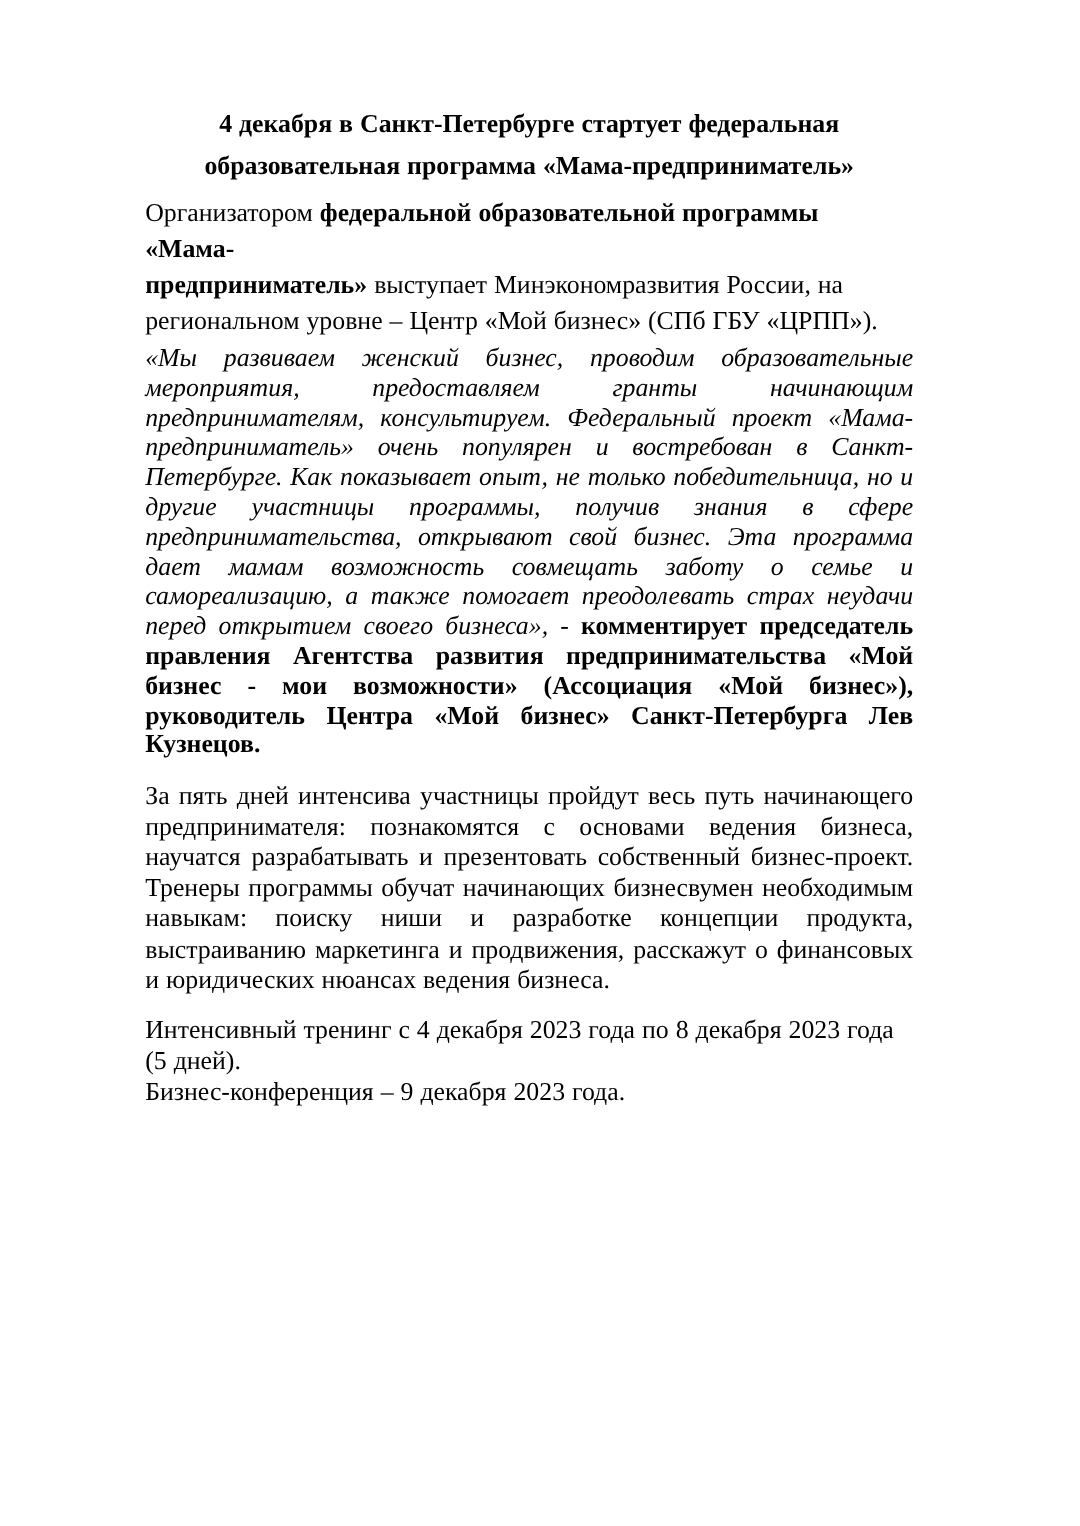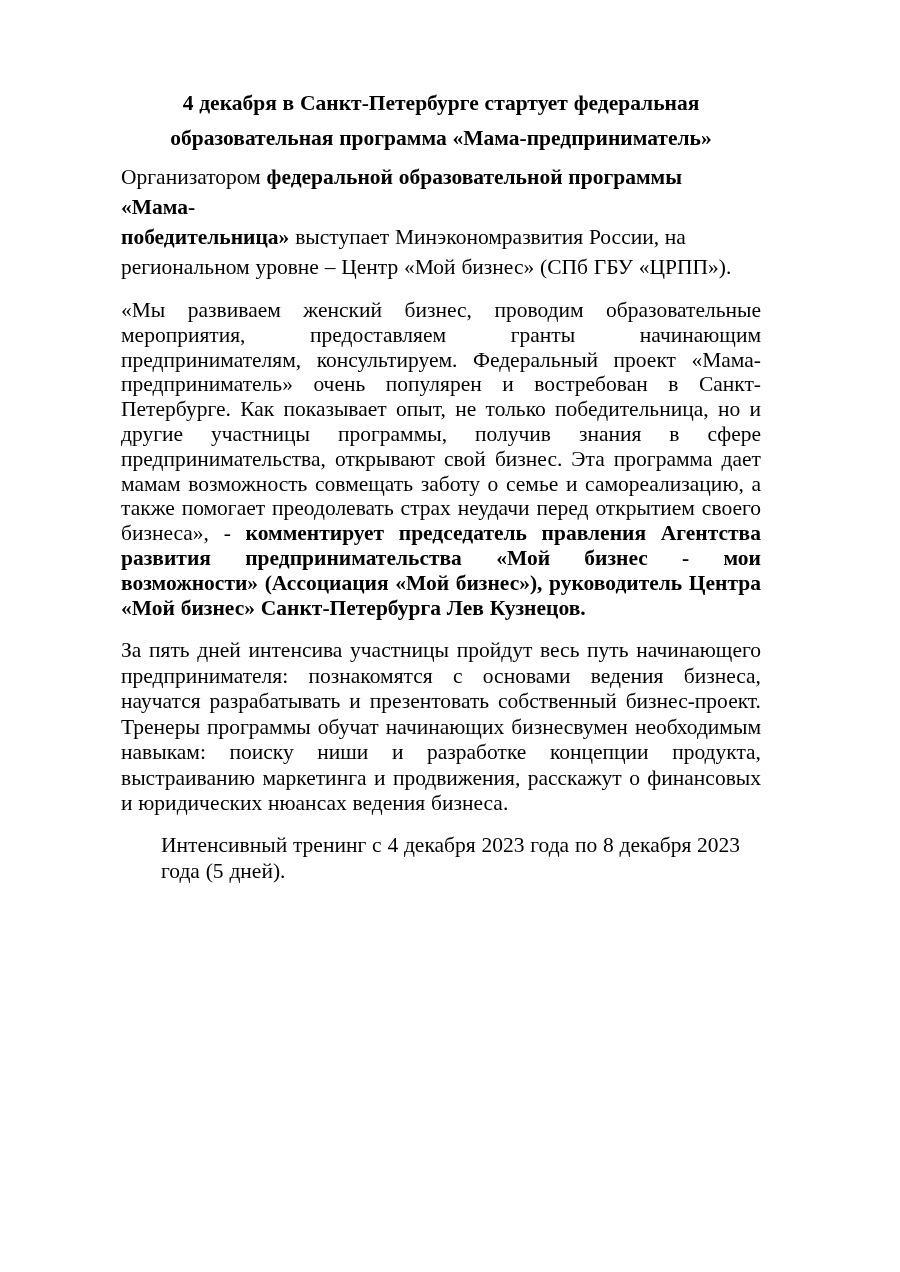--- a/index.html
+++ b/index.html
@@ -25,26 +25,26 @@
   }
   .page p {
     margin: 0;
     padding: 0;
     word-spacing: 0.02em;
   }
   .align-center  { text-align: center; }
   .align-justify { text-align: justify; }
   .align-left    { text-align: left; }
   .seg-bold   { font-weight: bold; }
-  .seg-italic { }
+  .seg-italic { font-style: italic; }
 </style>
 </head>
 <body>
 
 <main class="page">
   <div id="doc-body">
       <p class="align-center" style="line-height: 35px; margin-bottom: 6px;"><span class="seg-bold ">4 декабря в Санкт-Петербурге стартует федеральная образовательная программа «Мама-предприниматель»</span></p>
-      <p class="align-left" style="line-height: 30px; margin-bottom: 16px;"><span class="">Организатором </span><span class="seg-bold ">федеральной образовательной программы «Мама-</span><br><span class="seg-bold ">победительница»</span><span class=""> выступает Минэкономразвития России, на региональном уровне – Центр «Мой бизнес» (СПб ГБУ «ЦРПП»).</span></p>
+      <p class="align-left" style="line-height: 30px; margin-bottom: 4px;"><span class="">Организатором </span><span class="seg-bold ">федеральной образовательной программы «Мама-</span><br><span class="seg-bold ">предприниматель»</span><span class=""> выступает Минэкономразвития России, на региональном уровне – Центр «Мой бизнес» (СПб ГБУ «ЦРПП»).</span></p>
       <p class="align-justify" style="line-height: 24.8px; margin-bottom: 18px;"><span class="seg-italic">«Мы развиваем женский бизнес, проводим образовательные мероприятия, предоставляем гранты начинающим предпринимателям, консультируем. Федеральный проект «Мама-предприниматель» очень популярен и востребован в Санкт-Петербурге. Как показывает опыт, не только победительница, но и другие участницы программы, получив знания в сфере предпринимательства, открывают свой бизнес. Эта программа дает мамам возможность совмещать заботу о семье и самореализацию, а также помогает преодолевать страх неудачи перед открытием своего бизнеса»,</span><span class=""> - </span><span class="seg-bold ">комментирует председатель правления Агентства развития предпринимательства «Мой бизнес - мои возможности» (Ассоциация «Мой бизнес»), руководитель Центра «Мой бизнес» Санкт-Петербурга Лев Кузнецов.</span></p>
       <p class="align-justify" style="line-height: 25.5px; margin-bottom: 15px;"><span class="">За пять дней интенсива участницы пройдут весь путь начинающего предпринимателя: познакомятся с основами ведения бизнеса, научатся разрабатывать и презентовать собственный бизнес-проект. Тренеры программы обучат начинающих бизнесвумен необходимым навыкам: поиску ниши и разработке концепции продукта, выстраиванию маркетинга и продвижения, расскажут о финансовых и юридических нюансах ведения бизнеса.</span></p>
-      <p class="align-left" style="line-height: 26px; margin-bottom: 0px; margin-left: 40px;"><span class="">Интенсивный тренинг с 4 декабря 2023 года по 8 декабря 2023 года (5 дней).</span><br></p>
+      <p class="align-left" style="line-height: 26px; margin-bottom: 0px;"><span class="">Интенсивный тренинг с 4 декабря 2023 года по 8 декабря 2023 года (5 дней).</span><br><span class="">Бизнес-конференция – 9 декабря 2023 года.</span></p>
     </div>
 </main>
 
 </body></html>

